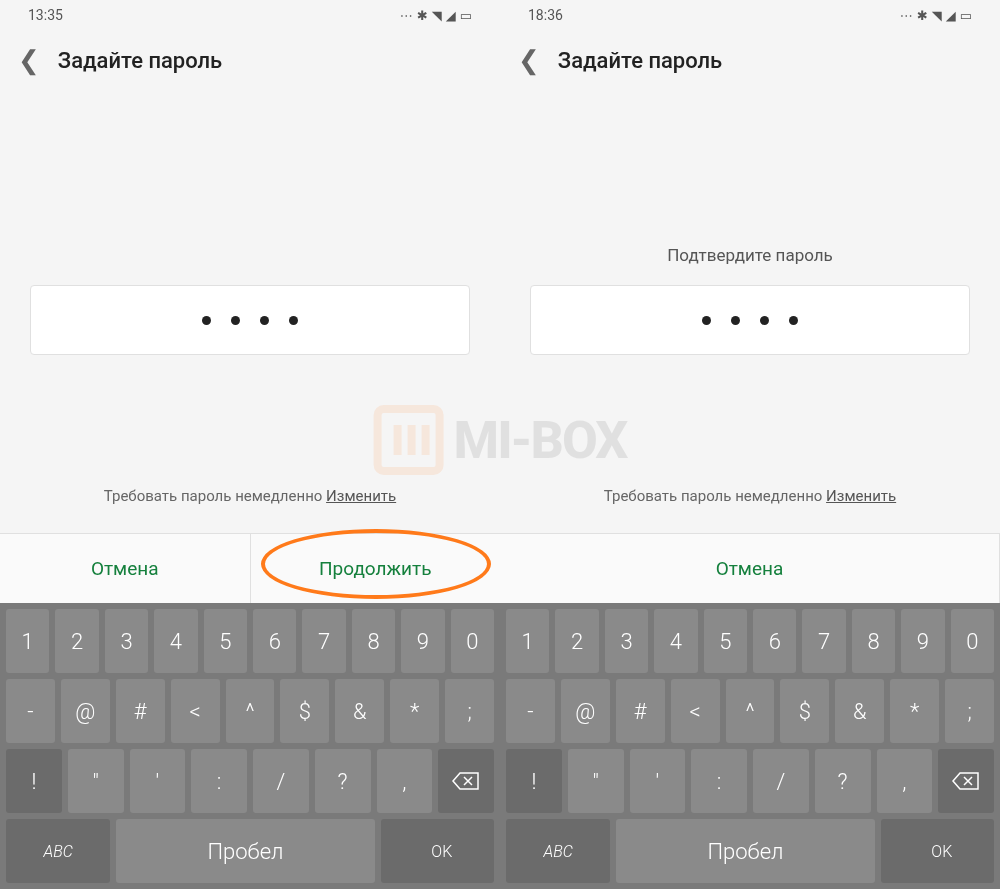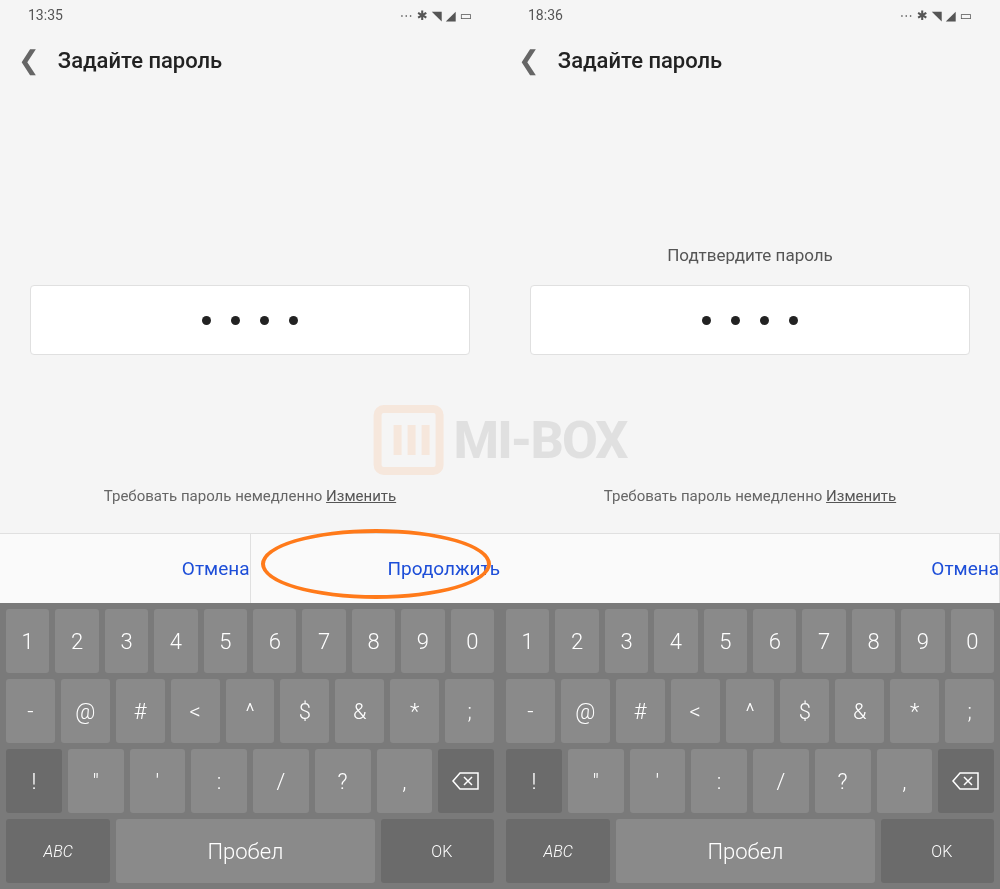--- a/index.html
+++ b/index.html
@@ -12,21 +12,21 @@
 .header-title { font-size: 22px; font-weight: 500; color: #222; }
 .content { flex: 1; display: flex; flex-direction: column; align-items: center; padding: 0 30px; position: relative; }
 .confirm-label { font-size: 17px; color: #555; margin-top: 155px; margin-bottom: 20px; }
 .password-box { width: 100%; height: 70px; background: #fff; border: 1px solid #e0e0e0; border-radius: 4px; display: flex; align-items: center; justify-content: center; gap: 20px; margin-top: 195px; position: relative; }
 .password-box.confirm-mode { margin-top: 0; }
 .dot { width: 9px; height: 9px; border-radius: 50%; background: #222; }
 .spacer { flex: 1; }
 .require-row { font-size: 15px; color: #666; margin-bottom: 28px; text-align: center; }
 .require-link { color: #555; text-decoration: underline; }
 .action-bar { height: 70px; display: flex; border-top: 1px solid #e0e0e0; background: #fafafa; }
-.action-btn { flex: 1; display: flex; align-items: center; justify-content: flex-end; font-size: 19px; color: #1d4ed8; position: relative; }
+.action-btn { flex: 1; display: flex; align-items: center; justify-content: center; font-size: 19px; color: #15803d; position: relative; }
 .action-divider { width: 1px; background: #e0e0e0; }
 .highlight-oval { position: absolute; border: 4px solid #ff7a1a; border-radius: 50%; pointer-events: none; }
 .keyboard { background: #7a7a7a; display: flex; flex-direction: column; gap: 6px; padding: 6px; }
 .kb-row { display: flex; gap: 6px; }
 .kb-key { flex: 1; height: 64px; background: #8a8a8a; border-radius: 3px; display: flex; align-items: center; justify-content: center; font-size: 22px; color: #fff; font-weight: 300; }
 .kb-key.dark { background: #6b6b6b; }
 .kb-key.wide { flex: 2.1; font-style: italic; }
 .kb-key.sp { flex: 5.2; }
 .kb-key.ok { flex: 2.1; padding-left: 9px; }
 .kb-key.sm { font-size: 16px; }

